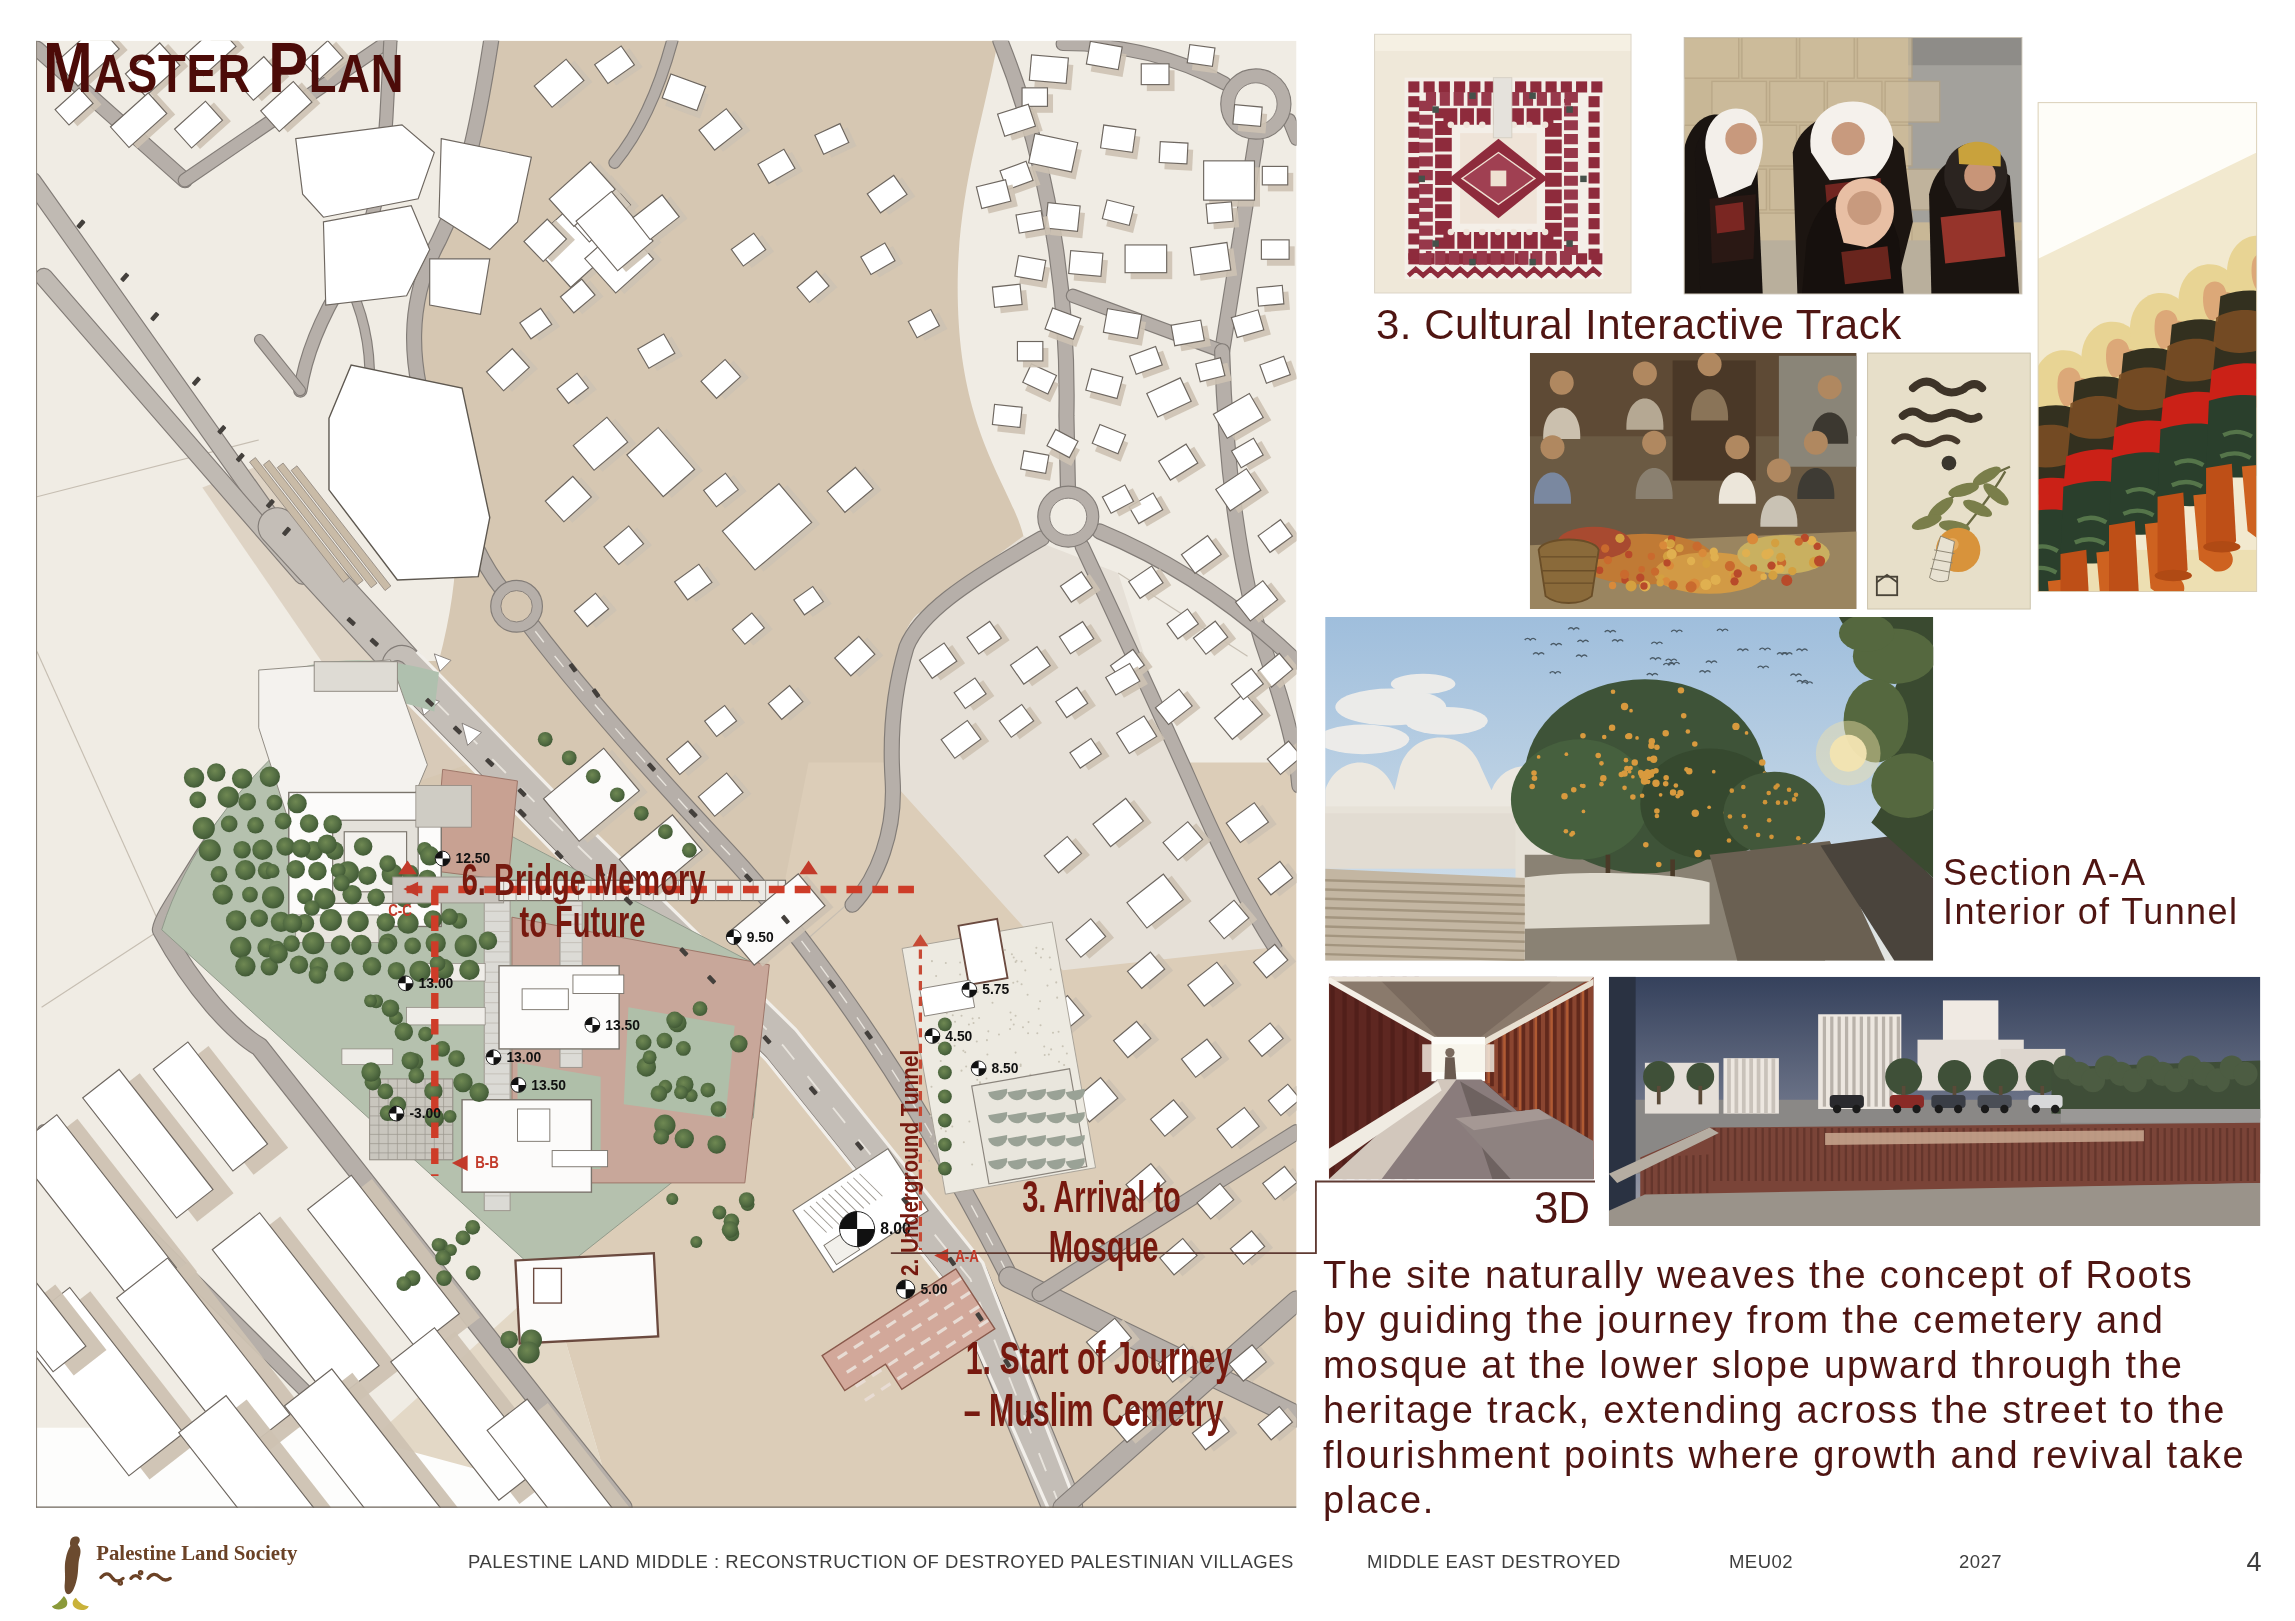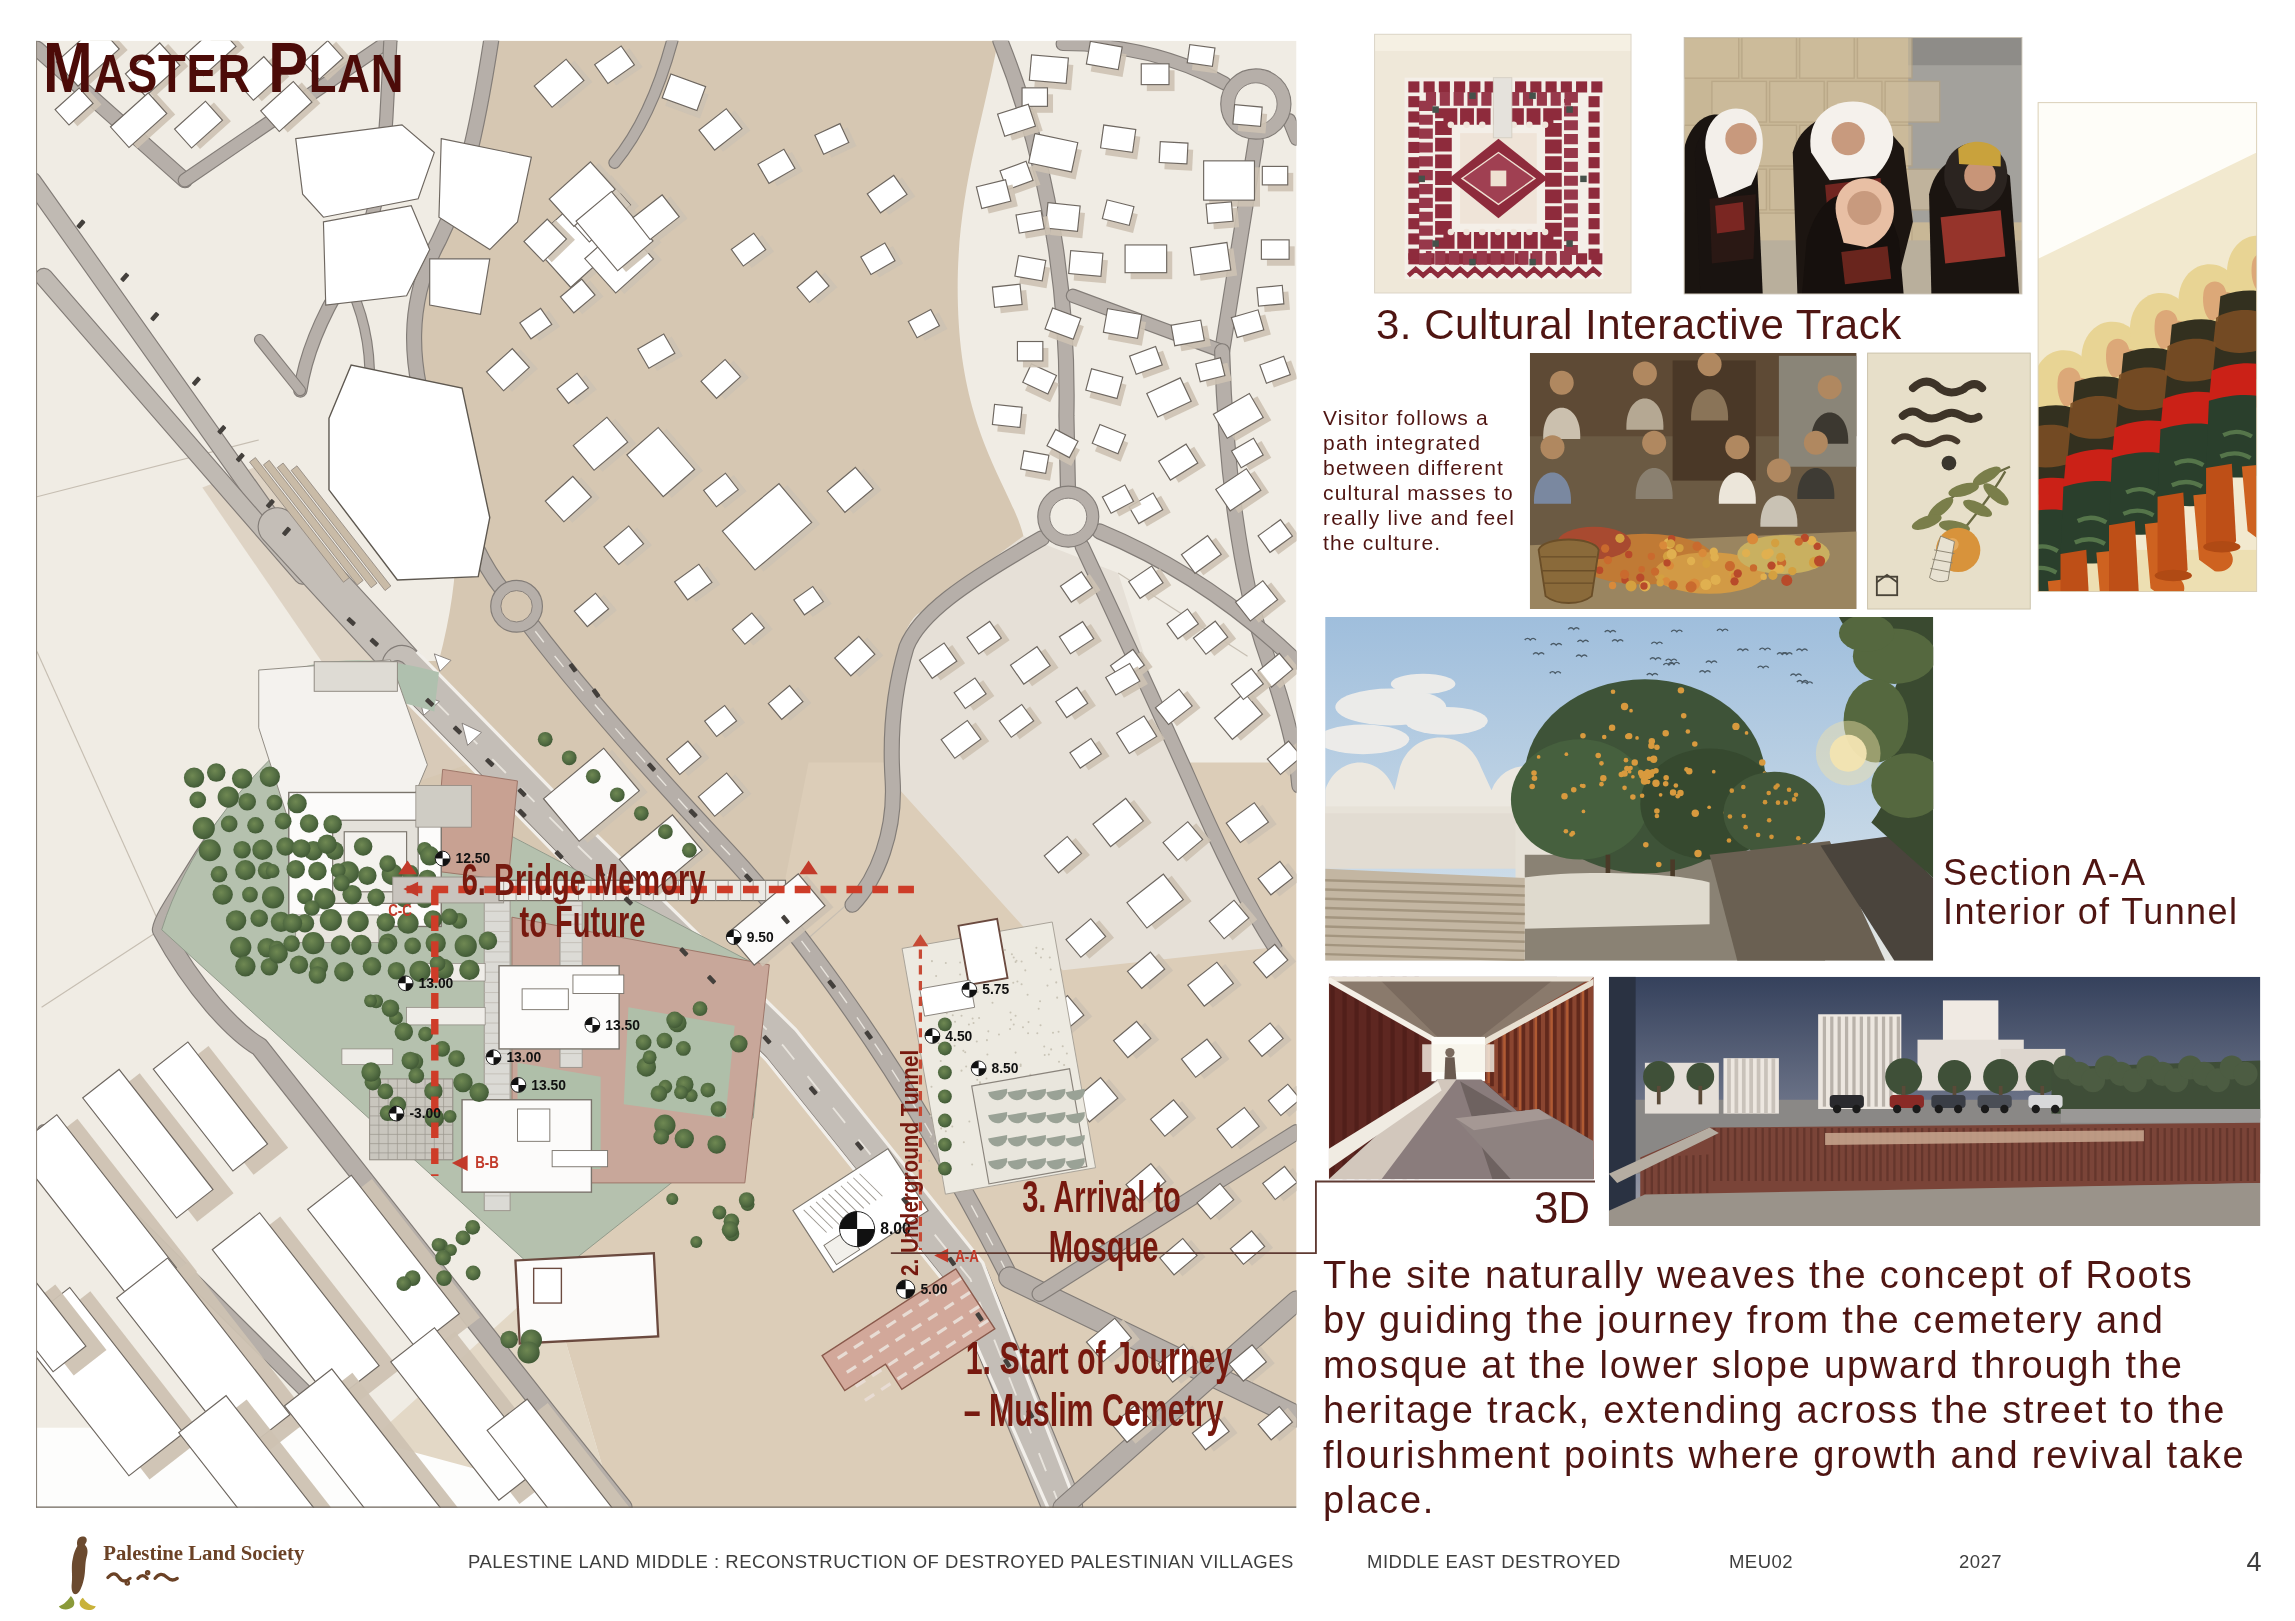--- a/index.html
+++ b/index.html
@@ -1843,30 +1843,29 @@
     <div style="position:absolute;left:407px;top:897px;width:351px;font-size:44px;font-family:&quot;Liberation Sans&quot;,sans-serif;font-weight:bold;color:#77190F;white-space:nowrap;transform:scaleX(0.66);transform-origin:center;text-align:center;">to Future</div>
     <div style="position:absolute;left:926px;top:1172px;width:351px;font-size:44px;font-family:&quot;Liberation Sans&quot;,sans-serif;font-weight:bold;color:#77190F;white-space:nowrap;transform:scaleX(0.66);transform-origin:center;text-align:center;">3. Arrival to</div>
     <div style="position:absolute;left:928px;top:1222px;width:351px;font-size:44px;font-family:&quot;Liberation Sans&quot;,sans-serif;font-weight:bold;color:#77190F;white-space:nowrap;transform:scaleX(0.66);transform-origin:center;text-align:center;">Mosque</div>
     <div style="position:absolute;left:906px;top:1331px;width:351px;font-size:46px;font-family:&quot;Liberation Sans&quot;,sans-serif;font-weight:bold;color:#77190F;white-space:nowrap;transform:scaleX(0.66);transform-origin:center;text-align:center;">1. Start of Journey</div>
     <div style="position:absolute;left:904px;top:1383px;width:351px;font-size:46px;font-family:&quot;Liberation Sans&quot;,sans-serif;font-weight:bold;color:#77190F;white-space:nowrap;transform:scaleX(0.66);transform-origin:center;text-align:center;">– Muslim Cemetry</div>
     <div style="position:absolute;left:897px;top:952px;width:314px;font-size:23px;font-family:&quot;Liberation Sans&quot;,sans-serif;font-weight:bold;color:#77190F;white-space:nowrap;transform-origin:0 0;transform:rotate(-90deg) translateX(-324px) scaleX(0.9);">2. Underground Tunnel</div>
     <div style="position:absolute;left:384px;top:902px;width:55px;font-size:15.7px;font-family:&quot;Liberation Sans&quot;,sans-serif;font-weight:bold;color:#C23A2A;white-space:nowrap;transform:scaleX(0.85);">C-C</div>
     <div style="position:absolute;left:471px;top:1154px;width:55px;font-size:15.7px;font-family:&quot;Liberation Sans&quot;,sans-serif;font-weight:bold;color:#C23A2A;white-space:nowrap;transform:scaleX(0.85);">B-B</div>
     <div style="position:absolute;left:951px;top:1248px;width:55px;font-size:15.7px;font-family:&quot;Liberation Sans&quot;,sans-serif;font-weight:bold;color:#C23A2A;white-space:nowrap;transform:scaleX(0.85);">A-A</div>
     <div style="position:absolute;left:1376px;top:301px;width:878px;font-size:42px;letter-spacing:0.5px;font-family:&quot;Liberation Sans&quot;,sans-serif;color:#4F1512;">3. Cultural Interactive Track</div>
-    <div style="position:absolute;left:1323px;top:405px;width:240px;font-size:21px;line-height:25px;letter-spacing:1.2px;font-family:&quot;Liberation Sans&quot;,sans-serif;color:#4F1512;">Visitor follows a<br>path integrated<br>between different<br>cultural masses to<br>really live and feel<br>the culture.</div>
     <div style="position:absolute;left:1943px;top:853px;width:360px;font-size:36px;line-height:39px;letter-spacing:1.4px;font-family:&quot;Liberation Sans&quot;,sans-serif;color:#4F1512;">Section A-A<br>Interior of Tunnel</div>
     <div style="position:absolute;left:1516px;top:1183px;width:92px;font-size:44px;text-align:center;font-family:&quot;Liberation Sans&quot;,sans-serif;color:#4F1512;">3D</div>
     <div style="position:absolute;left:1323px;top:1253px;width:971px;font-size:38px;line-height:45px;letter-spacing:1.8px;font-family:&quot;Liberation Sans&quot;,sans-serif;color:#4F1512;">The site naturally weaves the concept of Roots<br>by guiding the journey from the cemetery and<br>mosque at the lower slope upward through the<br>heritage track, extending across the street to the<br>flourishment points where growth and revival take<br>place.</div>
     <div style="position:absolute;left:468px;top:1551px;width:813px;font-size:18.5px;letter-spacing:0.5px;text-align:center;font-family:&quot;Liberation Sans&quot;,sans-serif;color:#3E3E3E;white-space:nowrap;">PALESTINE LAND MIDDLE : RECONSTRUCTION OF DESTROYED PALESTINIAN VILLAGES</div>
     <div style="position:absolute;left:1367px;top:1551px;width:245px;font-size:18.5px;letter-spacing:0.5px;text-align:center;font-family:&quot;Liberation Sans&quot;,sans-serif;color:#3E3E3E;white-space:nowrap;">MIDDLE EAST DESTROYED</div>
     <div style="position:absolute;left:1724px;top:1551px;width:74px;font-size:18.5px;letter-spacing:0.5px;text-align:center;font-family:&quot;Liberation Sans&quot;,sans-serif;color:#3E3E3E;white-space:nowrap;">MEU02</div>
     <div style="position:absolute;left:1955px;top:1551px;width:51px;font-size:18.5px;letter-spacing:0.5px;text-align:center;font-family:&quot;Liberation Sans&quot;,sans-serif;color:#3E3E3E;white-space:nowrap;">2027</div>
     <div style="position:absolute;left:2240px;top:1547px;width:28px;font-size:27px;text-align:center;font-family:&quot;Liberation Sans&quot;,sans-serif;color:#3E3E3E;white-space:nowrap;">4</div>
-    <div style="position:absolute;left:57px;top:1533px;width:259px;">
+    <div style="position:absolute;left:50px;top:1533px;width:259px;">
       <svg width="259" height="88" viewBox="0 0 560 190" xmlns="http://www.w3.org/2000/svg">
 <path d="M52,8 C60,6 66,10 64,18 L60,26 C66,30 68,40 64,52 C60,66 62,84 58,100 C54,118 48,130 42,132 C34,134 30,124 32,108 C34,90 30,72 34,56 C36,44 40,34 44,28 C42,20 44,10 52,8 Z" fill="#6B4A2F"></path>
 <path d="M30,136 C20,150 12,156 4,158 C8,166 24,168 34,160 C40,154 38,144 30,136 Z" fill="#8A9A3A"></path>
 <path d="M56,140 C64,152 74,158 84,158 C80,168 62,170 52,160 C46,152 50,144 56,140 Z" fill="#C9B23A"></path>
 <text x="100" y="58" font-family="Liberation Serif, serif" font-weight="bold" font-size="45" fill="#6B4226">Palestine Land Society</text>
 <g stroke="#6B4226" stroke-width="7" stroke-linecap="round" fill="none">
 <path d="M110,96 q14,-16 24,0 q10,14 24,2 M175,98 q10,-12 20,0 M212,98 q12,-16 26,-2 q10,10 22,2"></path>
 <circle cx="152" cy="108" r="2.5"></circle>
           <circle cx="196" cy="86" r="2.5"></circle>
 </g>

